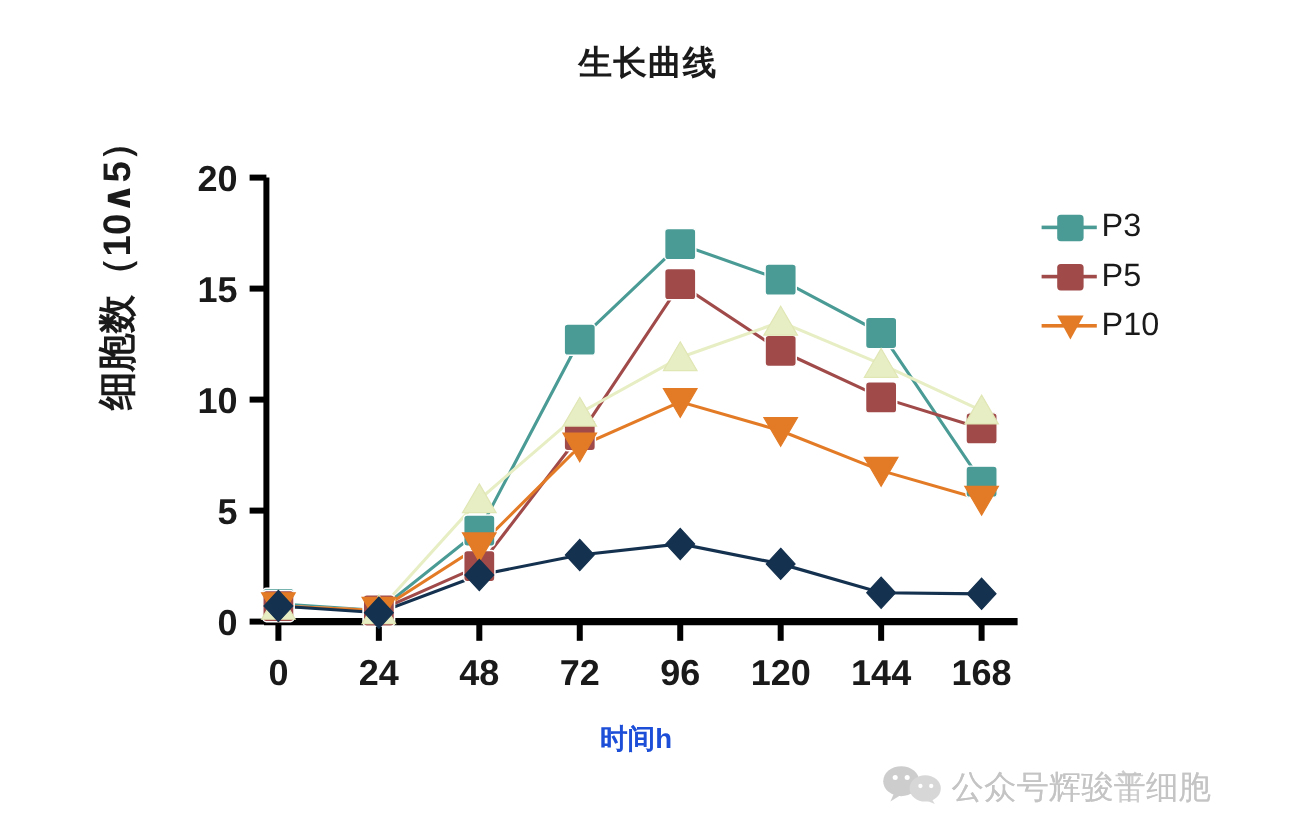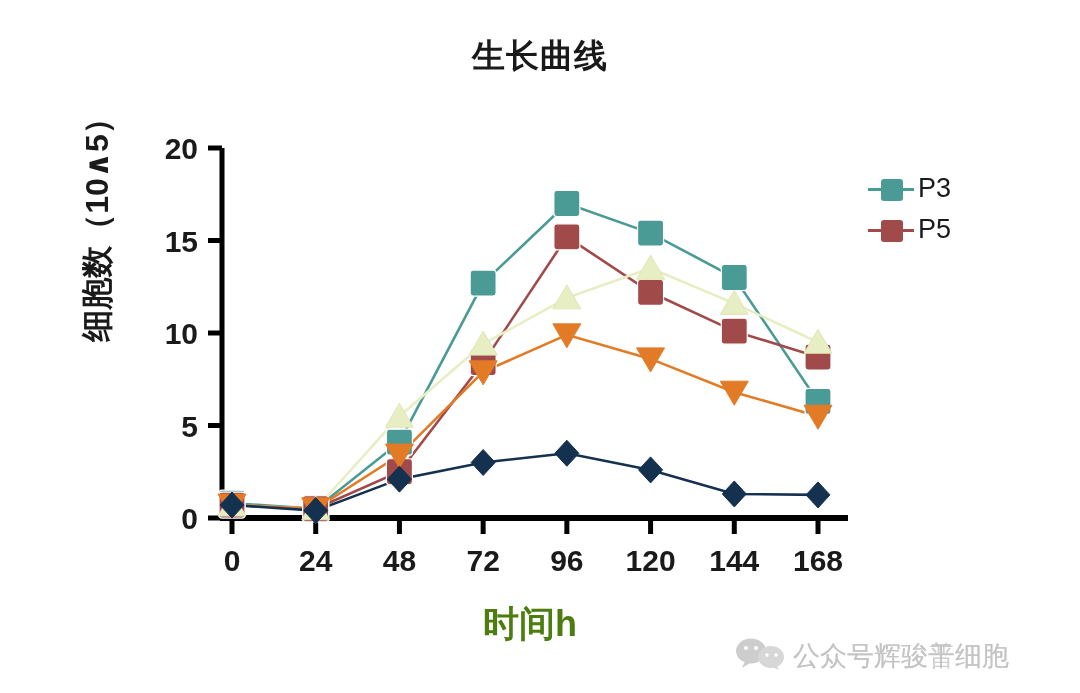--- a/index.html
+++ b/index.html
@@ -19,21 +19,21 @@
     left: 0; top: 0;
     width: 1080px;
     height: 693px;
   }
   .chart-title {
     position: absolute;
     left: 0;
     top: 34px;
     width: 1080px;
     text-align: center;
-    font-size: 33px;
+    font-size: 28px;
     font-weight: 700;
     color: #1a1a1a;
     letter-spacing: 1px;
   }
   .ylabel {
     position: absolute;
     left: -62px;
     top: 200px;
     width: 320px;
     text-align: center;
@@ -43,23 +43,23 @@
     transform: rotate(-90deg);
     transform-origin: center center;
     white-space: nowrap;
   }
   .xlabel {
     position: absolute;
     left: 230px;
     top: 600px;
     width: 600px;
     text-align: center;
-    font-size: 36px;
-    font-weight: 700;
-    color: #4d7c0f;
+    font-size: 23px;
+    font-weight: 700;
+    color: #1d4ed8;
   }
   .plot-svg {
     position: absolute;
     left: 0;
     top: 0;
   }
   .tick-text {
     font-family: "Liberation Sans", "DejaVu Sans", sans-serif;
     font-size: 30px;
     font-weight: 700;
@@ -231,20 +231,29 @@
       </div>
       <div class="legend-row">
         <div class="legend-key">
           <div class="keyline" style="background: rgb(160, 74, 74);"></div>
           <svg class="keymark" width="24" height="24" viewBox="0 0 24 24">
             <rect x="1" y="1" width="22" height="22" rx="3" fill="#a04a4a"></rect>
           </svg>
         </div>
         <span class="legend-label">P5</span>
       </div>
+      <div class="legend-row">
+        <div class="legend-key">
+          <div class="keyline" style="background: rgb(227, 123, 38);"></div>
+          <svg class="keymark" width="24" height="24" viewBox="0 0 24 24">
+            <path d="M 12 23 L 23 3 L 1 3 Z" fill="#e37b26"></path>
+          </svg>
+        </div>
+        <span class="legend-label">P10</span>
+      </div>
     </div>
 
   <div class="watermark">
     <svg width="52" height="32" viewBox="0 0 52 32">
       <ellipse cx="16" cy="13" rx="15" ry="12.5" fill="#6f6f6f"></ellipse>
       <path d="M10 23 L7 30 L15 25 Z" fill="#6f6f6f"></path>
       <ellipse cx="36" cy="19" rx="13" ry="11" fill="#8c8c8c"></ellipse>
       <path d="M41 27 L44 32 L37 29 Z" fill="#8c8c8c"></path>
       <circle cx="11" cy="10" r="2.1" fill="#ffffff"></circle>
       <circle cx="21" cy="10" r="2.1" fill="#ffffff"></circle>

